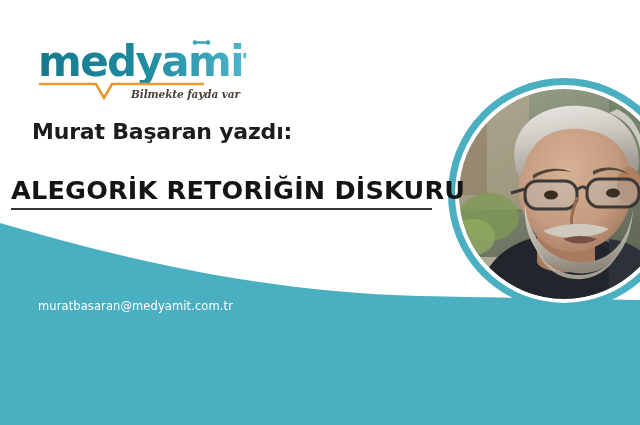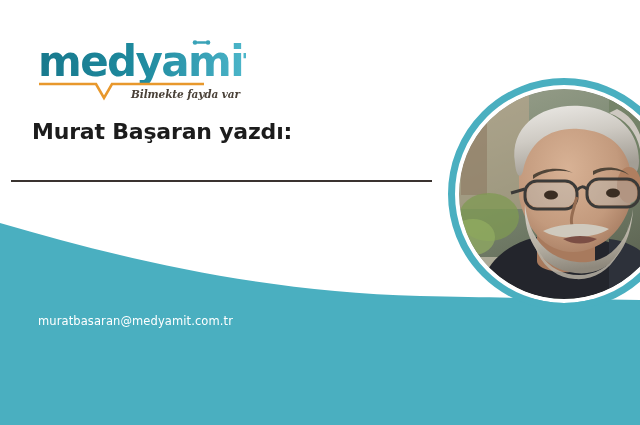--- a/index.html
+++ b/index.html
@@ -70,21 +70,21 @@
     margin-top: 3px;
     width: 421px;
     height: 2px;
     background: #3a3330;
   }
 
   
   .email {
     position: absolute;
     left: 38px;
-    top: 314px;
+    top: 299px;
     z-index: 6;
     font-family: "DejaVu Sans", sans-serif;
     font-size: 11.5px;
     font-weight: 400;
     color: #ffffff;
     letter-spacing: 0.1px;
     white-space: nowrap;
   }
 
   
@@ -151,20 +151,21 @@
 
       <path d="M3,48 L60,48 L68,62 L76,48 L168,48" fill="none" stroke="#e8982c" stroke-width="2.6" stroke-linejoin="miter" stroke-linecap="butt"></path>
 
       <text x="95" y="62" font-family="DejaVu Serif, serif" font-size="10.5" font-weight="700" font-style="italic" letter-spacing="-0.1" fill="#4a4138">Bilmekte fayda var</text>
     </svg>
   </div>
 
   <div class="byline">Murat Başaran yazdı:</div>
 
   <div class="headline-wrap">
+    <div class="headline">ALEGORİK RETORİĞİN DİSKURU</div>
     <div class="headline-rule"></div>
   </div>
 
   <div class="email">muratbasaran@medyamit.com.tr</div>
 
   <div class="portrait">
     <div class="portrait-photo">
       <svg class="photo-svg" viewBox="0 0 210 210" xmlns="http://www.w3.org/2000/svg" aria-hidden="true">
         <defs>
           <linearGradient id="bgOut" x1="0" y1="0" x2="0.4" y2="1">

